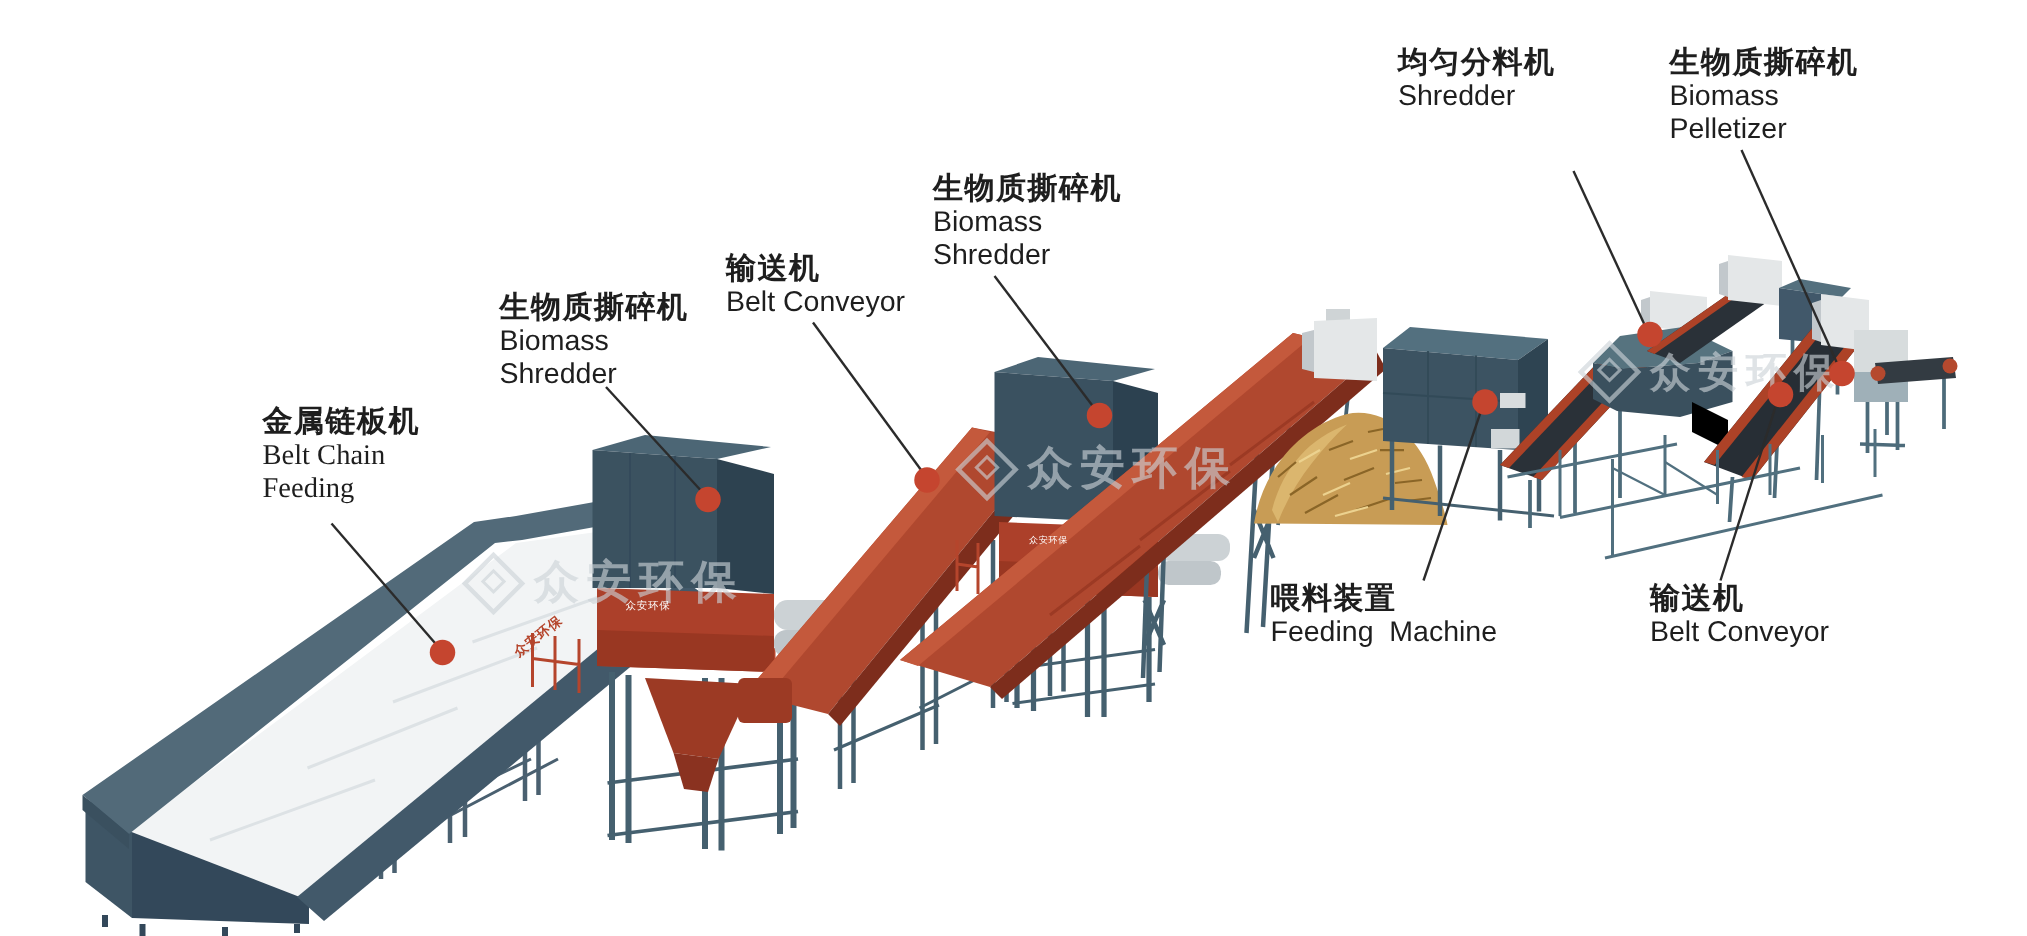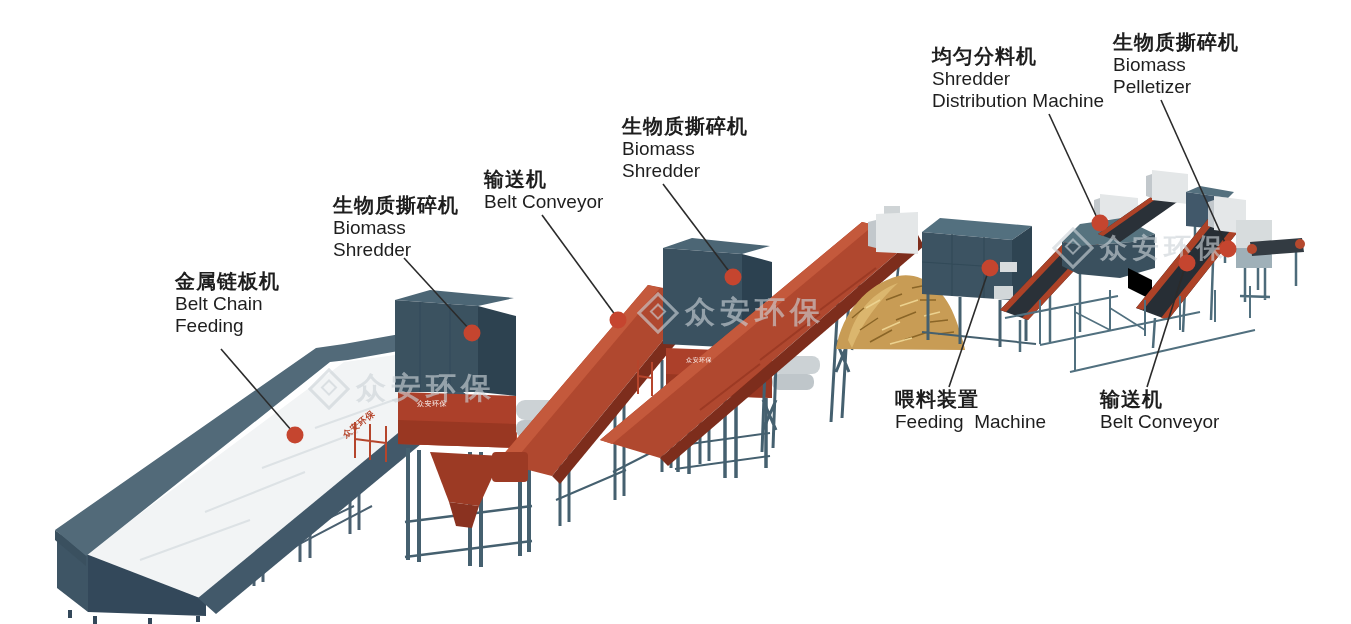--- a/index.html
+++ b/index.html
@@ -239,51 +239,50 @@
       <line x1="1049" y1="114" x2="1098" y2="220" class="leader"></line>
       <circle cx="1100" cy="223" r="8.5" class="dot"></circle>
       <line x1="1161" y1="100" x2="1226" y2="245" class="leader"></line>
       <circle cx="1228" cy="249" r="8.5" class="dot"></circle>
       <line x1="949" y1="387" x2="988" y2="272" class="leader"></line>
       <circle cx="990" cy="268" r="8.5" class="dot"></circle>
       <line x1="1147" y1="387" x2="1185" y2="267" class="leader"></line>
       <circle cx="1187" cy="263" r="8.5" class="dot"></circle>
     </svg>
 
-  <div class="callout" style="left: 175px; top: 270px;">
+  <div class="callout" style="left: 175px; top: 270px; font-family: Liberation Serif, serif;">
     <div class="cn">金属链板机</div>
     <div class="en">Belt Chain</div>
     <div class="en">Feeding</div>
   </div>
   <div class="callout" style="left: 333px; top: 194px;">
     <div class="cn">生物质撕碎机</div>
     <div class="en">Biomass</div>
     <div class="en">Shredder</div>
   </div>
   <div class="callout" style="left: 484px; top: 168px;">
     <div class="cn">输送机</div>
     <div class="en">Belt Conveyor</div>
     <div class="en"></div>
   </div>
   <div class="callout" style="left: 622px; top: 115px;">
     <div class="cn">生物质撕碎机</div>
     <div class="en">Biomass</div>
     <div class="en">Shredder</div>
   </div>
-  <div class="callout" style="left: 932px; top: 45px;">
+  <div class="callout" style="left: 932px; top: 31px;">
     <div class="cn">均匀分料机</div>
     <div class="en">Shredder</div>
-    <div class="en">Distribution Machine</div>
   </div>
   <div class="callout" style="left: 1113px; top: 31px;">
     <div class="cn">生物质撕碎机</div>
     <div class="en">Biomass</div>
     <div class="en">Pelletizer</div>
   </div>
-  <div class="callout" style="left: 895px; top: 388px;">
+  <div class="callout" style="left: 847px; top: 388px;">
     <div class="cn">喂料装置</div>
     <div class="en">Feeding  Machine</div>
     <div class="en"></div>
   </div>
   <div class="callout" style="left: 1100px; top: 388px;">
     <div class="cn">输送机</div>
     <div class="en">Belt Conveyor</div>
     <div class="en"></div>
   </div>
 

